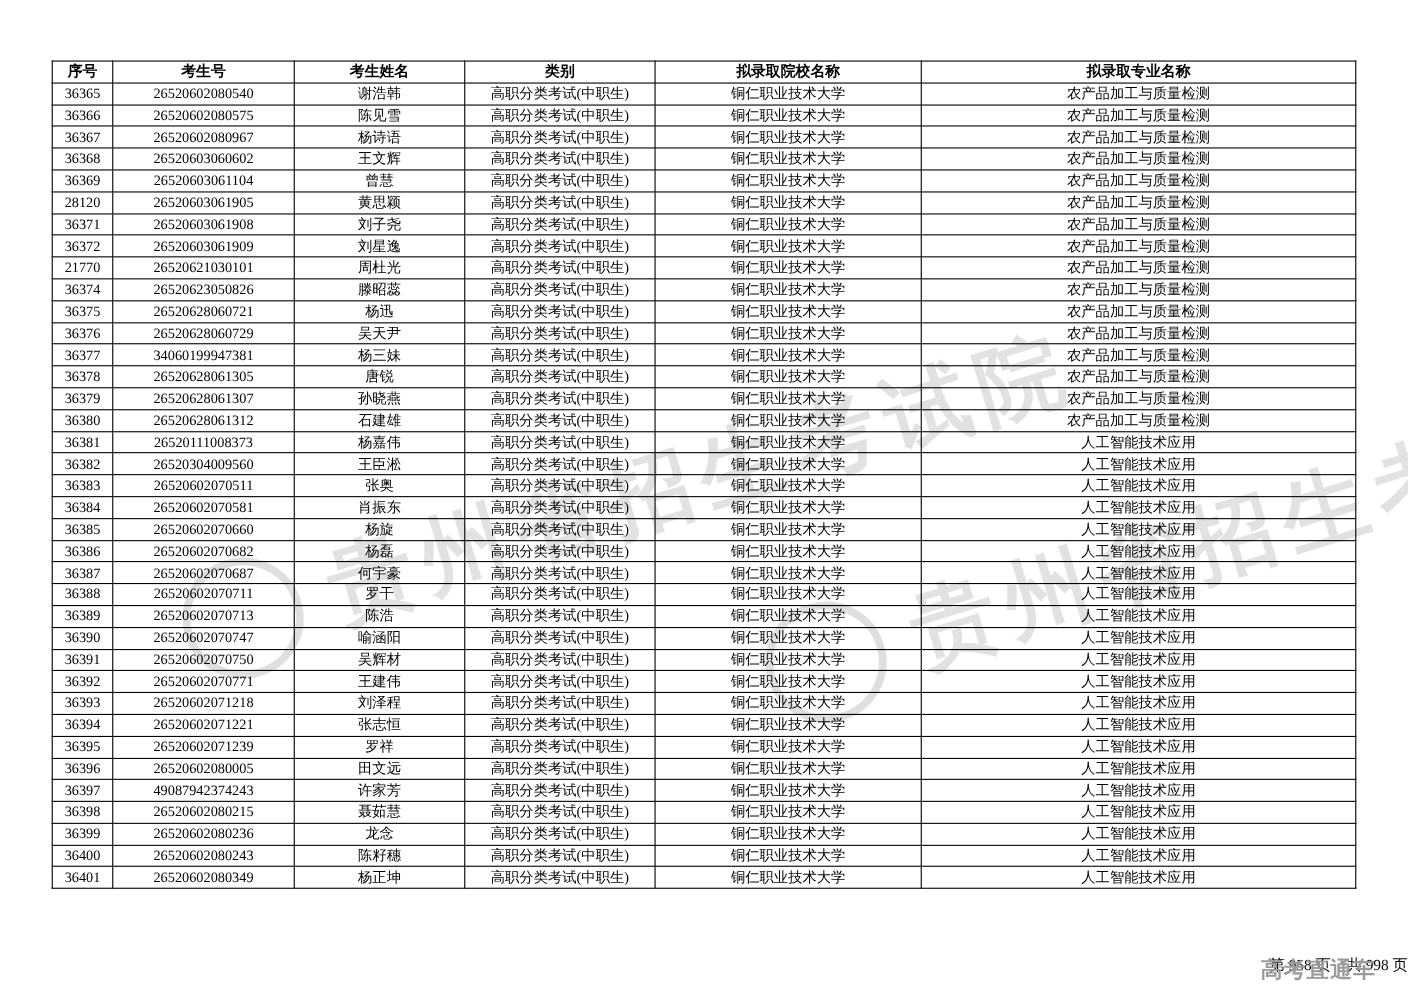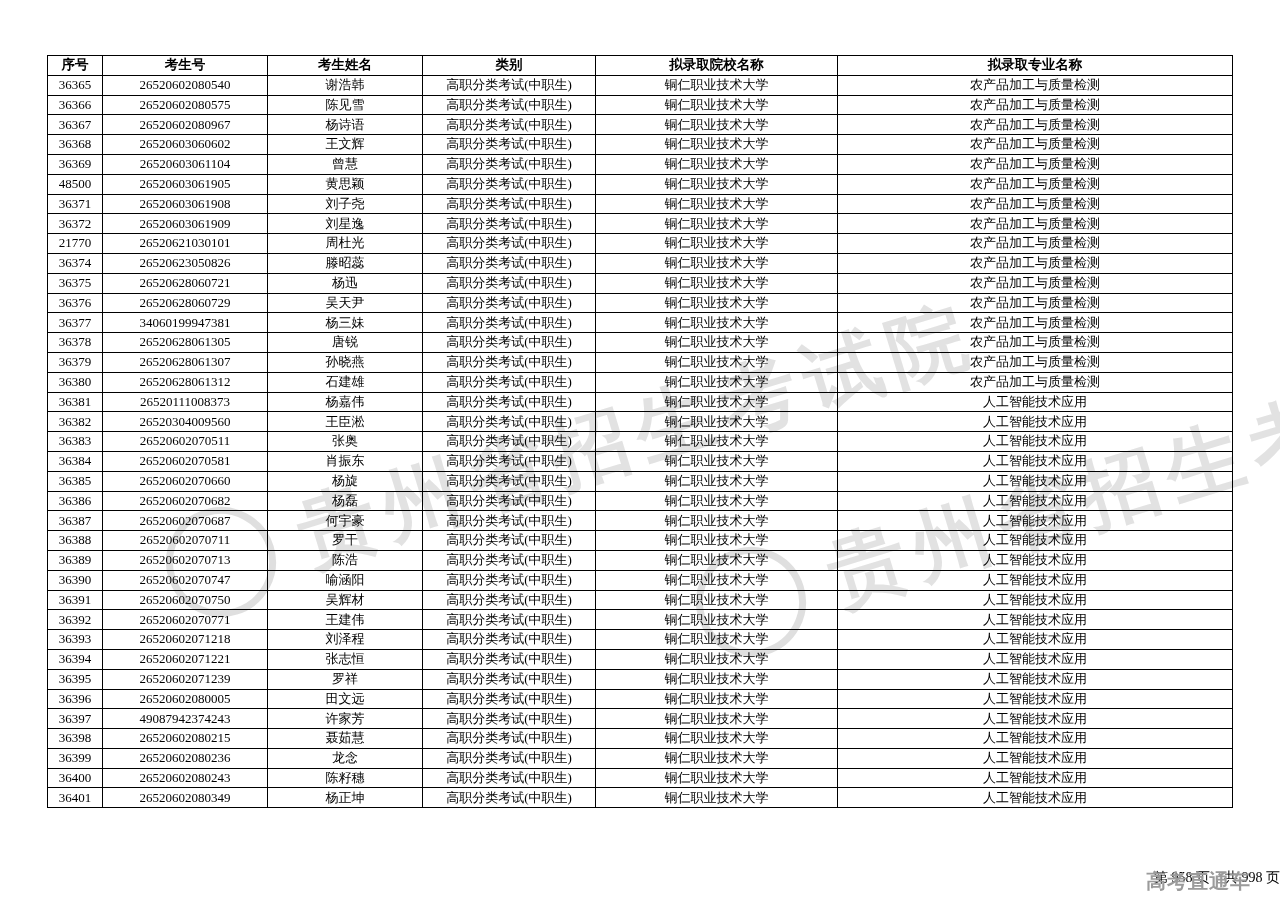--- a/index.html
+++ b/index.html
@@ -154,21 +154,21 @@
         </tr>
         <tr>
           <td>36369</td>
           <td>26520603061104</td>
           <td>曾慧</td>
           <td>高职分类考试(中职生)</td>
           <td>铜仁职业技术大学</td>
           <td>农产品加工与质量检测</td>
         </tr>
         <tr>
-          <td>48500</td>
+          <td>28120</td>
           <td>26520603061905</td>
           <td>黄思颖</td>
           <td>高职分类考试(中职生)</td>
           <td>铜仁职业技术大学</td>
           <td>农产品加工与质量检测</td>
         </tr>
         <tr>
           <td>36371</td>
           <td>26520603061908</td>
           <td>刘子尧</td>

